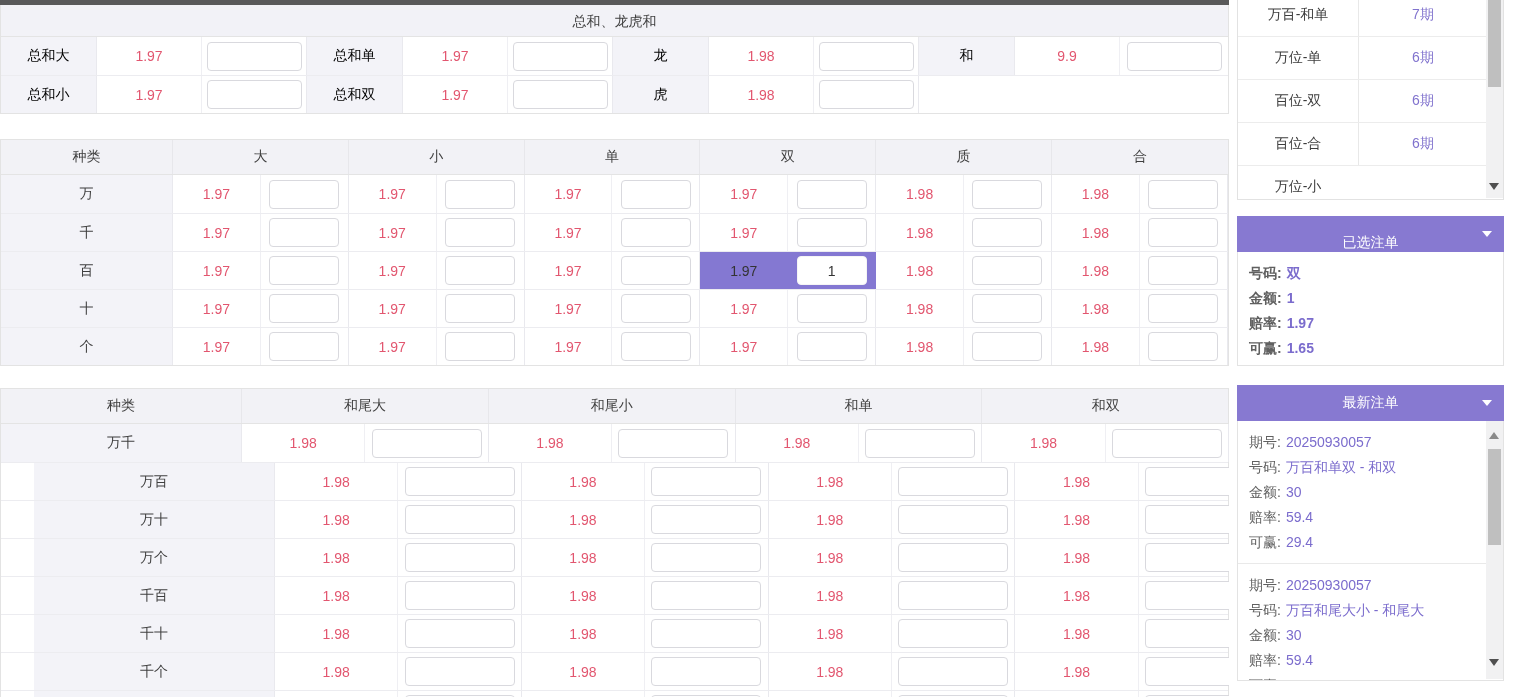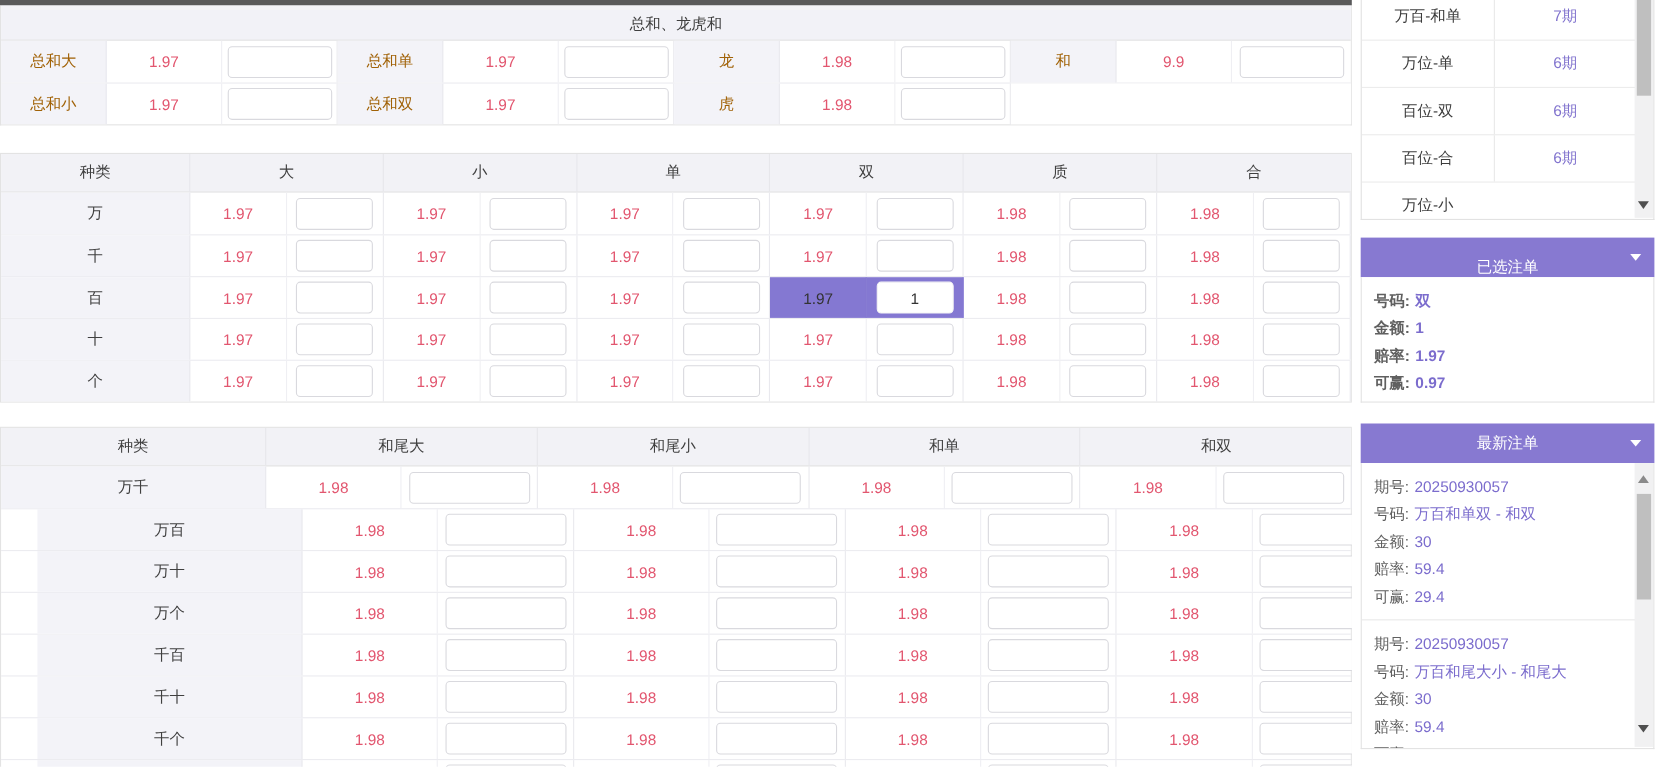--- a/index.html
+++ b/index.html
@@ -12,21 +12,21 @@
   .page { position:relative; width:1513px; height:542px; }
   .main { position:absolute; left:0; top:0; width:1229px; height:697px; overflow:hidden; }
   .darkbar { position:absolute; left:0; top:0; width:1229px; height:5px; background:#59595a; }
 
   
   .top-sec { position:absolute; left:0; top:5px; width:1229px; border:1px solid #e3e3e3; border-top:none; }
   .sec-title { height:32px; line-height:32px; text-align:center; background:#f2f2f7; color:#3f3f3f; border-bottom:1px solid #e4e4e4; }
   .ts-row { display:grid; grid-template-columns:96px 105px 105px 96px 105px 105px 96px 105px 105px 96px 105px 108px; height:38px; }
   .ts-row + .ts-row { border-top:1px solid #ececf0; }
   .cell { display:flex; align-items:center; justify-content:center; height:100%; }
-  .lbl { background:#f3f3f8; color:#a16207; border-right:1px solid #e9e9ee; }
+  .lbl { background:#f3f3f8; color:#000000; border-right:1px solid #e9e9ee; }
   .odds { color:#e2566f; border-right:1px solid #efeff3; }
   .inp-cell { border-right:1px solid #e9e9ee; }
   .inp-cell.last { border-right:none; }
   input.bet { height:29px; border:1px solid #d9d9de; border-radius:4px; background:#fff; outline:none; font-size:14px; text-align:center; color:#333; }
   input.bet-top { width:95px; }
   input.bet-mid { width:70px; }
   input.bet-bot { width:110px; }
   .empty-span { grid-column: span 3; background:#fff; }
 
   
@@ -464,21 +464,21 @@
     </div>
 
     <div class="panel-hdr" style="top:216px;align-items:flex-end;">
       <span>已选注单</span>
       <span class="hdr-caret"></span>
     </div>
     <div class="panel-box sel-box">
       <div class="kv"><span class="k">号码:</span><span class="v">双</span></div>
       <div class="kv"><span class="k">金额:</span><span class="v">1</span></div>
       <div class="kv"><span class="k">赔率:</span><span class="v">1.97</span></div>
-      <div class="kv"><span class="k">可赢:</span><span class="v">0.97</span></div>
+      <div class="kv"><span class="k">可赢:</span><span class="v">1.65</span></div>
     </div>
 
     <div class="panel-hdr" style="top:385px;">
       <span>最新注单</span>
       <span class="hdr-caret"></span>
     </div>
     <div class="panel-box latest-box">
       <div class="entry">
         <div class="kv"><span class="k">期号:</span><span class="v">20250930057</span></div>
         <div class="kv"><span class="k">号码:</span><span class="v">万百和单双 - 和双</span></div>

